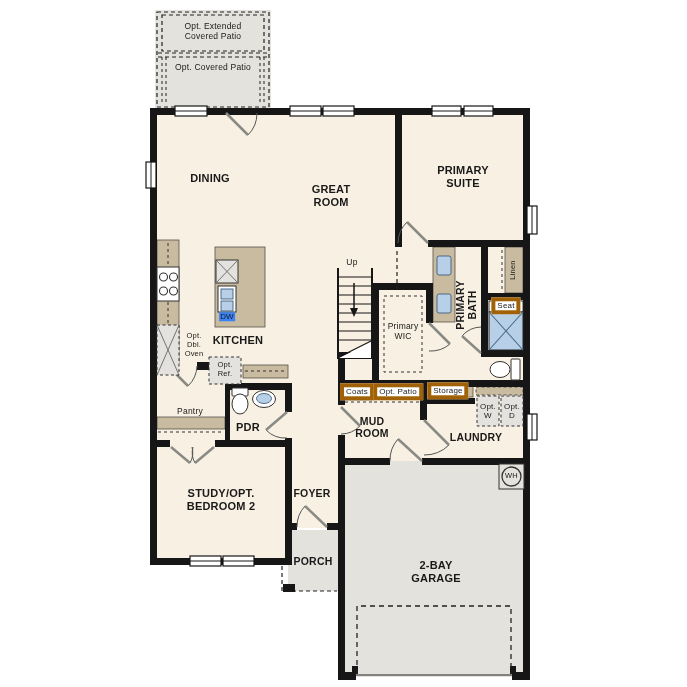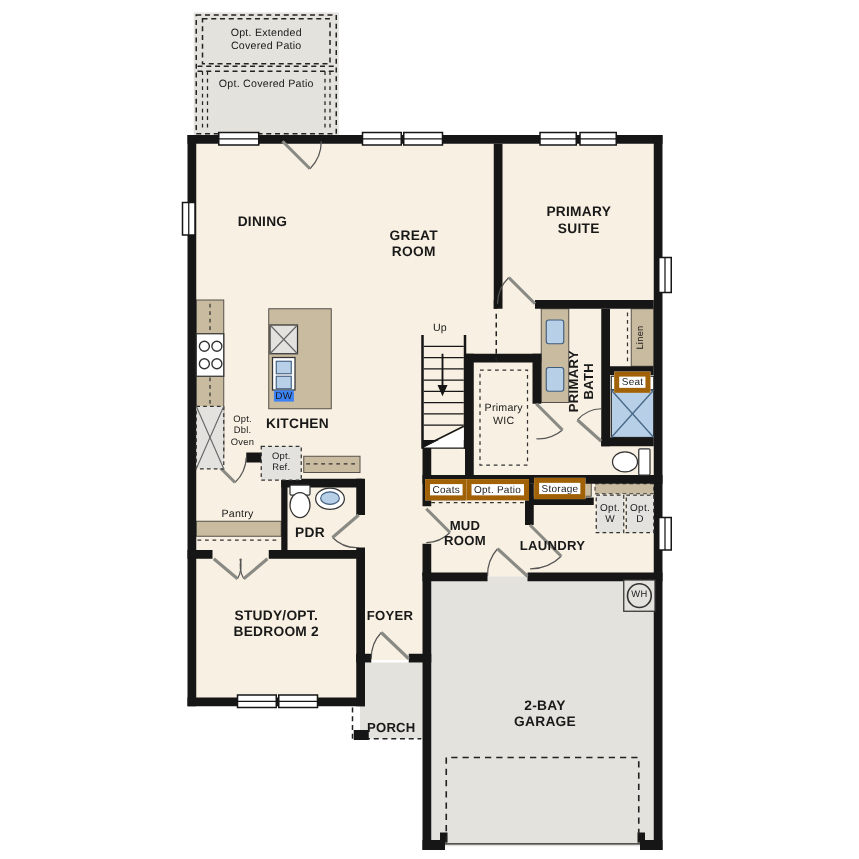--- a/index.html
+++ b/index.html
@@ -305,21 +305,21 @@
   <div class="lbl plate" style="left:506px; top:306px">Seat</div>
   <div class="lbl plate" style="left:357px; top:392px">Coats</div>
   <div class="lbl plate" style="left:398px; top:392px">Opt. Patio</div>
   <div class="lbl plate" style="left:448px; top:391px">Storage</div>
   <div class="lbl" style="left:488px; top:411px; font-size:8px">Opt.
 W</div>
   <div class="lbl" style="left:512px; top:411px; font-size:8px">Opt.
 D</div>
   <div class="lbl b2" style="left:372px; top:427px">MUD
 ROOM</div>
-  <div class="lbl b2" style="left:442px; top:437px">LAUNDRY</div>
+  <div class="lbl b2" style="left:476px; top:437px">LAUNDRY</div>
   <div class="lbl b" style="left:221px; top:500px">STUDY/OPT.
 BEDROOM 2</div>
   <div class="lbl b2" style="left:312px; top:493px">FOYER</div>
-  <div class="lbl b2" style="left:313px; top:583px">PORCH</div>
+  <div class="lbl b2" style="left:313px; top:561px">PORCH</div>
   <div class="lbl b" style="left:436px; top:572px; font-size:11px">2-BAY
 GARAGE</div>
   <div class="lbl" style="left:511.5px; top:476px; font-size:7.5px">WH</div>
 </div>
 
 </body></html>

